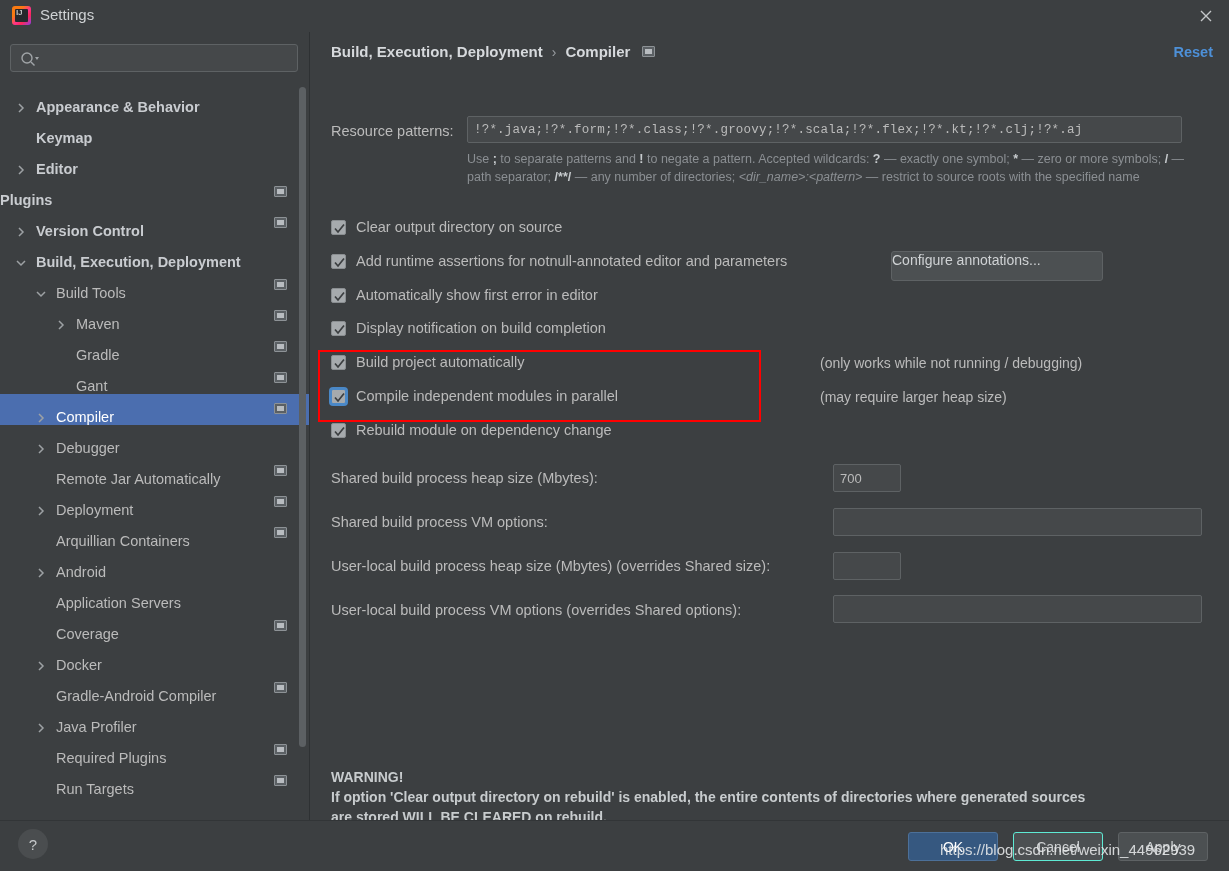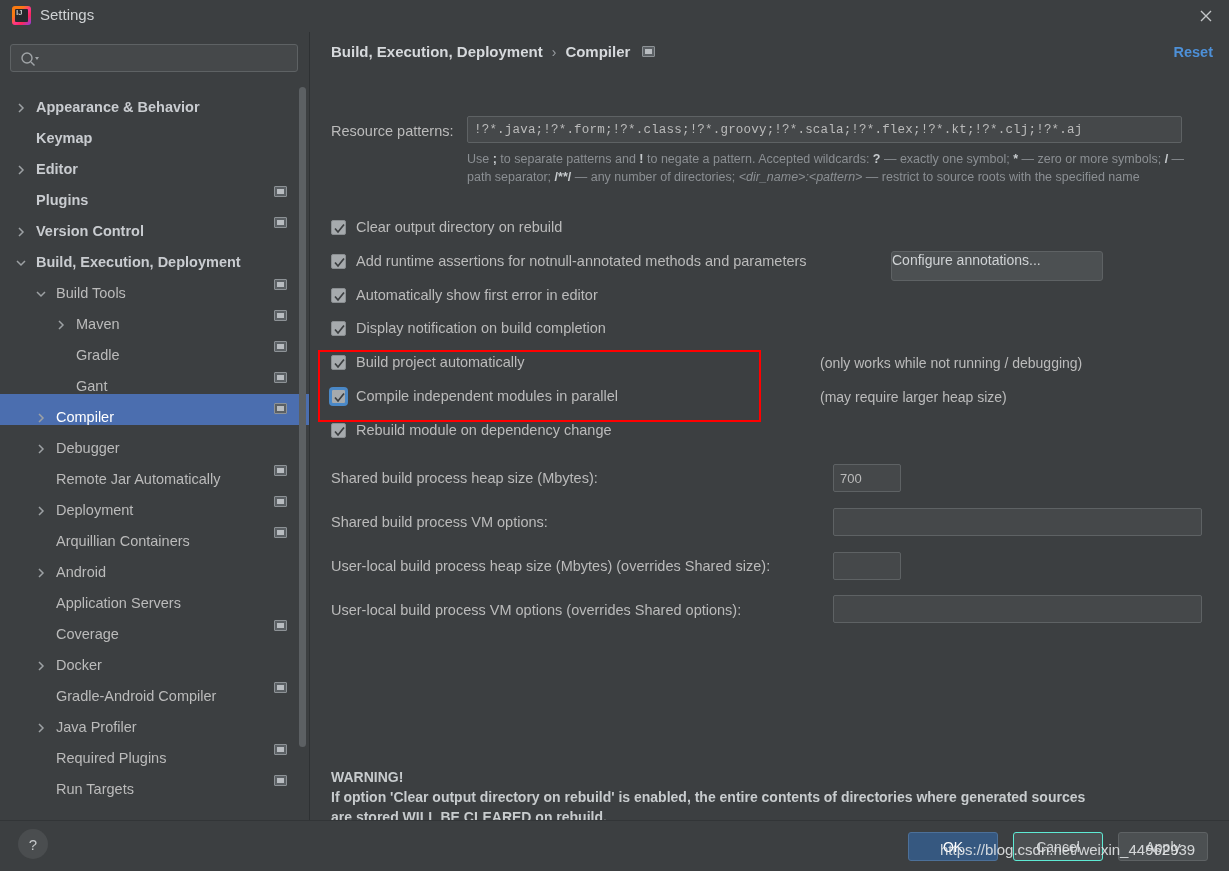--- a/index.html
+++ b/index.html
@@ -307,21 +307,21 @@
         <div class="tree-row top">
           <span class="tree-label" style="margin-left: 36px;">Keymap</span>
         </div>
         <div class="tree-row top">
           <span class="arrow" style="left: 14px;"><svg width="14" height="14" viewBox="0 0 14 14">
               <path d="M5 3 L9 7 L5 11" stroke="#9da1a4" stroke-width="1.5" fill="none"></path>
             </svg></span>
           <span class="tree-label" style="margin-left: 36px;">Editor</span>
         </div>
         <div class="tree-row top">
-          <span class="tree-label" style="margin-left: 36px;">Plugins</span>
+          <span class="tree-label" style="">Plugins</span>
           <span class="badge-icon"></span>
         </div>
         <div class="tree-row top">
           <span class="arrow" style="left: 14px;"><svg width="14" height="14" viewBox="0 0 14 14">
               <path d="M5 3 L9 7 L5 11" stroke="#9da1a4" stroke-width="1.5" fill="none"></path>
             </svg></span>
           <span class="tree-label" style="margin-left: 36px;">Version Control</span>
           <span class="badge-icon"></span>
         </div>
         <div class="tree-row top">
@@ -440,30 +440,30 @@
     <div class="hint-text" style="left:157px; top:118px;">
       <span>Use </span><b>;</b><span> to separate patterns and </span><b>!</b><span> to negate a pattern. Accepted wildcards: </span><b>?</b><span> — exactly one symbol; </span><b>*</b><span> — zero or more symbols; </span><b>/</b><span> — path separator; </span><b>/**/</b><span> — any number of directories; </span><i>&lt;dir_name&gt;:&lt;pattern&gt;</i><span> — restrict to source roots with the specified name</span>
     </div>
 
     <div class="cb-row" style="left:21px; top:187px;">
       <span class="cb">
         <svg width="13" height="13" viewBox="0 0 13 13">
             <path d="M2 6.5 L5 10 L11 2.5" stroke="#3c3f41" stroke-width="1.7" fill="none"></path>
           </svg>
       </span>
-      <span class="cb-label">Clear output directory on rebuild</span>
+      <span class="cb-label">Clear output directory on source</span>
     </div>
 
     <div class="cb-row" style="left:21px; top:221px;">
       <span class="cb">
         <svg width="13" height="13" viewBox="0 0 13 13">
             <path d="M2 6.5 L5 10 L11 2.5" stroke="#3c3f41" stroke-width="1.7" fill="none"></path>
           </svg>
       </span>
-      <span class="cb-label">Add runtime assertions for notnull-annotated methods and parameters</span>
+      <span class="cb-label">Add runtime assertions for notnull-annotated editor and parameters</span>
     </div>
     <div class="btn" style="left:581px; top:219px; width:212px; height:30px;">Configure annotations...</div>
 
     <div class="cb-row" style="left:21px; top:255px;">
       <span class="cb">
         <svg width="13" height="13" viewBox="0 0 13 13">
             <path d="M2 6.5 L5 10 L11 2.5" stroke="#3c3f41" stroke-width="1.7" fill="none"></path>
           </svg>
       </span>
       <span class="cb-label">Automatically show first error in editor</span>

